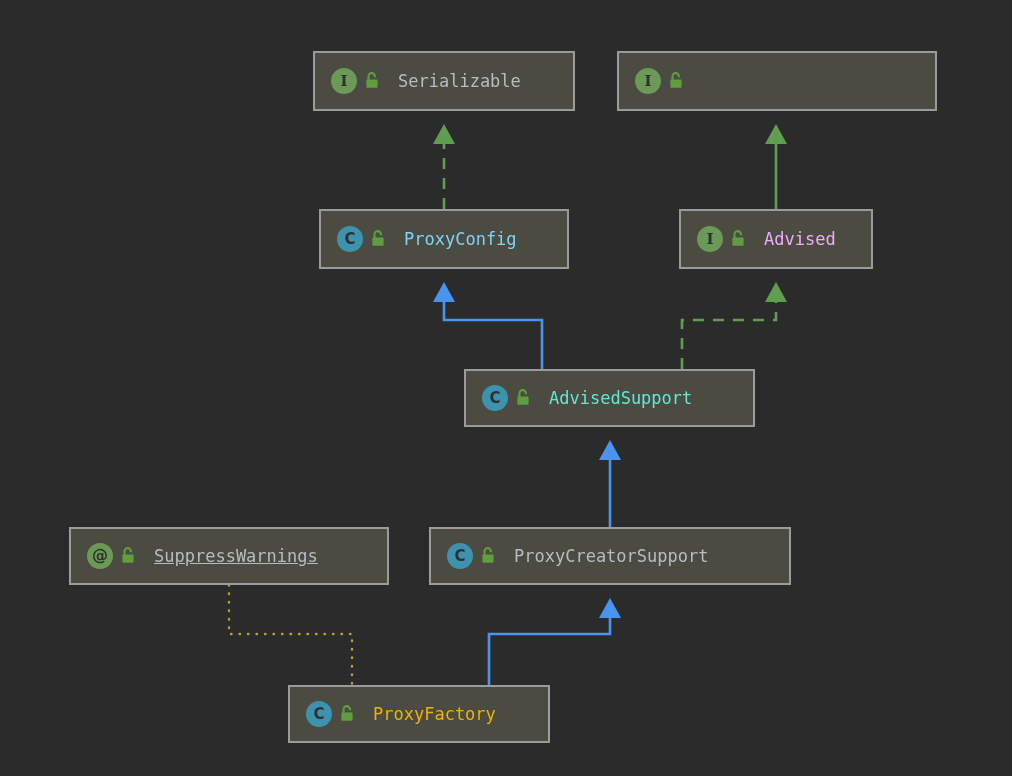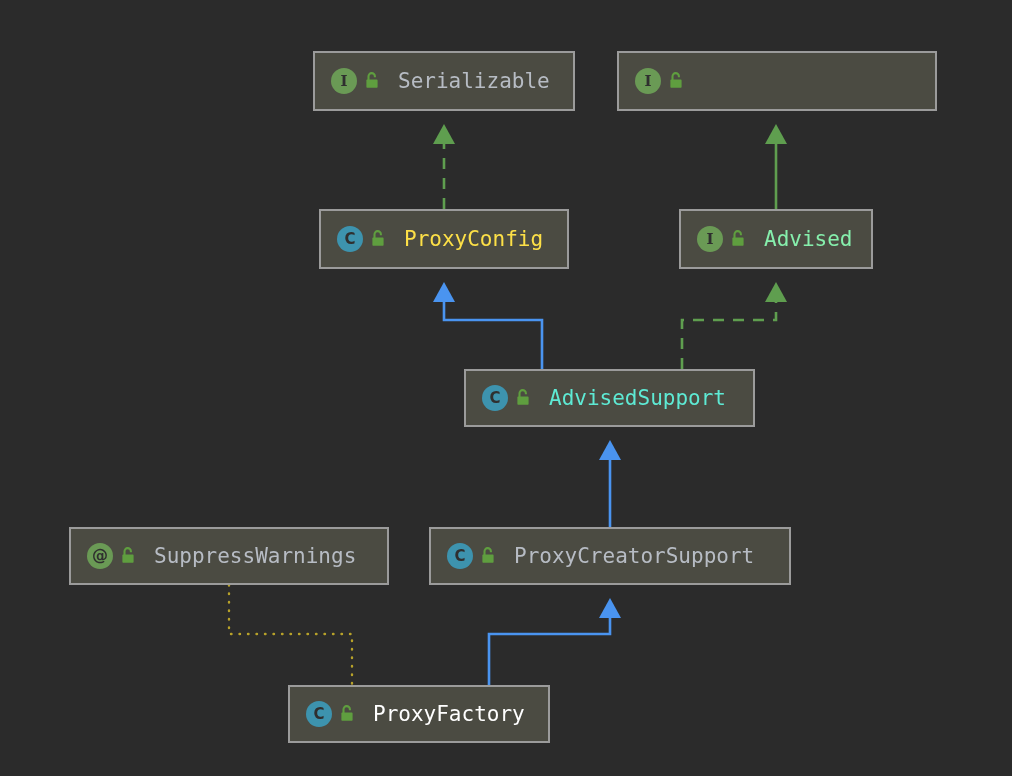--- a/index.html
+++ b/index.html
@@ -57,21 +57,21 @@
     flex: 0 0 auto;
     width: 18px;
     height: 20px;
     margin-left: 7px;
     margin-right: 2px;
     display: block;
   }
   .node-label {
     margin-left: 14px;
     color: #b7bcc4;
-    font-size: 21px;
+    font-size: 17px;
     letter-spacing: 0px;
   }
 </style>
 </head>
 <body>
 
 <div id="canvas">
 
   <svg id="edge-layer" width="1012" height="776" viewBox="0 0 1012 776" xmlns="http://www.w3.org/2000/svg">
       <g>
@@ -124,67 +124,67 @@
         </span>
       </div>
       <div class="node" style="left: 319px; top: 209px; width: 250px; height: 60px; background: rgb(75, 75, 66); border-color: rgb(155, 155, 155);">
         <span class="kind-icon cls" style="background: rgb(61, 147, 174);">C</span>
         <span style="display: flex;">
           <svg class="lock-icon" viewBox="0 0 18 20" xmlns="http://www.w3.org/2000/svg">
             <path d="M4.5 9 L4.5 5.4 A3.2 3.2 0 0 1 10.9 5.2 L10.9 6.2" fill="none" stroke="#5f9e3f" stroke-width="2.1" stroke-linecap="butt"></path>
             <rect x="2.4" y="8.6" width="11.2" height="8.2" rx="0.8" fill="#5f9e3f"></rect>
           </svg>
         </span>
-        <span class="node-label" style="color: #fde047;">ProxyConfig</span>
+        <span class="node-label" style="color: #7dd3fc;">ProxyConfig</span>
       </div>
       <div class="node" style="left: 679px; top: 209px; width: 194px; height: 60px; background: rgb(75, 75, 66); border-color: rgb(155, 155, 155);">
         <span class="kind-icon iface" style="background: rgb(106, 154, 85);">I</span>
         <span style="display: flex;">
           <svg class="lock-icon" viewBox="0 0 18 20" xmlns="http://www.w3.org/2000/svg">
             <path d="M4.5 9 L4.5 5.4 A3.2 3.2 0 0 1 10.9 5.2 L10.9 6.2" fill="none" stroke="#5f9e3f" stroke-width="2.1" stroke-linecap="butt"></path>
             <rect x="2.4" y="8.6" width="11.2" height="8.2" rx="0.8" fill="#5f9e3f"></rect>
           </svg>
         </span>
-        <span class="node-label" style="color: #86efac;">Advised</span>
+        <span class="node-label" style="color: #f0abfc;">Advised</span>
       </div>
       <div class="node selected" style="left: 464px; top: 369px; width: 291px; height: 58px; background: rgb(75, 75, 66); border-color: rgb(155, 155, 155);">
         <span class="kind-icon cls" style="background: rgb(61, 147, 174);">C</span>
         <span style="display: flex;">
           <svg class="lock-icon" viewBox="0 0 18 20" xmlns="http://www.w3.org/2000/svg">
             <path d="M4.5 9 L4.5 5.4 A3.2 3.2 0 0 1 10.9 5.2 L10.9 6.2" fill="none" stroke="#5f9e3f" stroke-width="2.1" stroke-linecap="butt"></path>
             <rect x="2.4" y="8.6" width="11.2" height="8.2" rx="0.8" fill="#5f9e3f"></rect>
           </svg>
         </span>
         <span class="node-label" style="color: #5eead4;">AdvisedSupport</span>
       </div>
       <div class="node" style="left: 69px; top: 527px; width: 320px; height: 58px; background: rgb(75, 75, 66); border-color: rgb(155, 155, 155);">
         <span class="kind-icon anno" style="background: rgb(106, 154, 85);">@</span>
         <span style="display: flex;">
           <svg class="lock-icon" viewBox="0 0 18 20" xmlns="http://www.w3.org/2000/svg">
             <path d="M4.5 9 L4.5 5.4 A3.2 3.2 0 0 1 10.9 5.2 L10.9 6.2" fill="none" stroke="#5f9e3f" stroke-width="2.1" stroke-linecap="butt"></path>
             <rect x="2.4" y="8.6" width="11.2" height="8.2" rx="0.8" fill="#5f9e3f"></rect>
           </svg>
         </span>
-        <span class="node-label" style="color: rgb(183, 188, 196);">SuppressWarnings</span>
+        <span class="node-label" style="color: rgb(183, 188, 196); text-decoration: underline;">SuppressWarnings</span>
       </div>
       <div class="node" style="left: 429px; top: 527px; width: 362px; height: 58px; background: rgb(75, 75, 66); border-color: rgb(155, 155, 155);">
         <span class="kind-icon cls" style="background: rgb(61, 147, 174);">C</span>
         <span style="display: flex;">
           <svg class="lock-icon" viewBox="0 0 18 20" xmlns="http://www.w3.org/2000/svg">
             <path d="M4.5 9 L4.5 5.4 A3.2 3.2 0 0 1 10.9 5.2 L10.9 6.2" fill="none" stroke="#5f9e3f" stroke-width="2.1" stroke-linecap="butt"></path>
             <rect x="2.4" y="8.6" width="11.2" height="8.2" rx="0.8" fill="#5f9e3f"></rect>
           </svg>
         </span>
         <span class="node-label" style="color: rgb(183, 188, 196); text-align: center;">ProxyCreatorSupport</span>
       </div>
       <div class="node" style="left: 288px; top: 685px; width: 262px; height: 58px; background: rgb(75, 75, 66); border-color: rgb(155, 155, 155);">
         <span class="kind-icon cls" style="background: rgb(61, 147, 174);">C</span>
         <span style="display: flex;">
           <svg class="lock-icon" viewBox="0 0 18 20" xmlns="http://www.w3.org/2000/svg">
             <path d="M4.5 9 L4.5 5.4 A3.2 3.2 0 0 1 10.9 5.2 L10.9 6.2" fill="none" stroke="#5f9e3f" stroke-width="2.1" stroke-linecap="butt"></path>
             <rect x="2.4" y="8.6" width="11.2" height="8.2" rx="0.8" fill="#5f9e3f"></rect>
           </svg>
         </span>
-        <span class="node-label" style="color: #ffffff;">ProxyFactory</span>
+        <span class="node-label" style="color: #eab308;">ProxyFactory</span>
       </div>
     </div>
 
 </div>
 
 </body></html>

